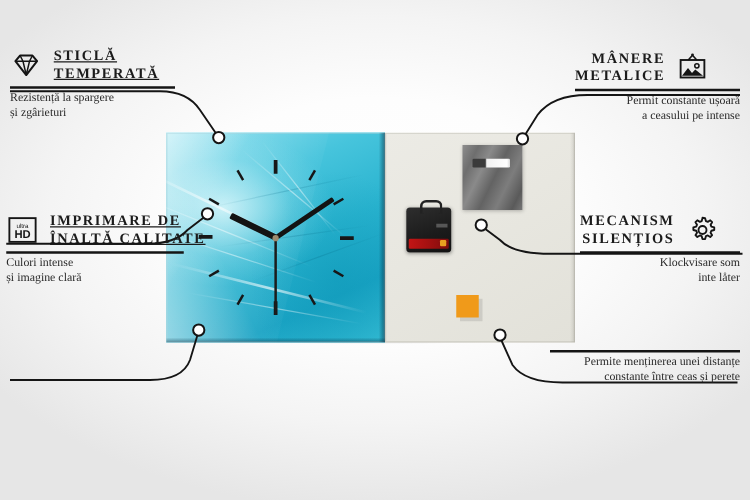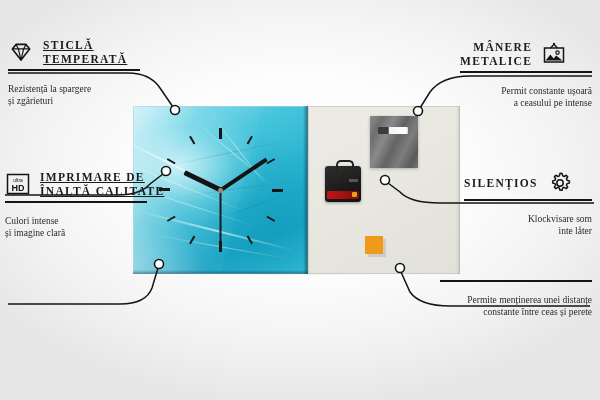--- a/index.html
+++ b/index.html
@@ -218,21 +218,21 @@
   .callout .rule {
     height: 1.6px;
     background: #151515;
     margin-top: 3px;
   }
   .callout .sub {
     font-family: "Liberation Serif", serif;
     font-size: 9.5px;
     line-height: 12.5px;
     color: #2a2a2a;
-    margin-top: 12px;
+    margin-top: 2px;
     white-space: nowrap;
   }
   .callout.left .head { justify-content: flex-start; }
   .callout.left .titles { text-align: left; text-decoration: underline; }
   .callout.left .sub { text-align: left; }
   .callout.right .head { }
   .callout.right .titles { text-align: right; }
   .callout.right .sub { text-align: right; }
 
   .ico {
@@ -419,20 +419,21 @@
     <div class="rule" style="width:132px;"></div>
     <div class="sub">
       <div>Permit constante ușoară</div>
       <div>a ceasului pe intense</div>
     </div>
   </div>
 
   <div class="callout right" style="left:464px; top:170px; width:128px;">
     <div class="head">
       <div class="titles">
+        <div>MECANISM</div>
         <div>SILENȚIOS</div>
       </div>
       <span class="ico">
         <svg viewBox="0 0 26 26">
           <path d="M13 3.2 l2.1 .38 .62 2.3 1.5 .62 2.0 -1.25 1.5 1.5 -1.25 2.0 .62 1.5 2.3 .62 0 2.12 -2.3 .62 -.62 1.5 1.25 2.0 -1.5 1.5 -2.0 -1.25 -1.5 .62 -.62 2.3 -2.12 0 -.62 -2.3 -1.5 -.62 -2.0 1.25 -1.5 -1.5 1.25 -2.0 -.62 -1.5 -2.3 -.62 0 -2.12 2.3 -.62 .62 -1.5 -1.25 -2.0 1.5 -1.5 2.0 1.25 1.5 -.62 .62 -2.3 z" fill="none" stroke="currentColor" stroke-width="1.5" stroke-linejoin="round"></path>
           <circle cx="13" cy="13" r="3.2" fill="none" stroke="currentColor" stroke-width="1.5"></circle>
         </svg>
       </span>
     </div>
     <div class="rule" style="width:128px;"></div>

